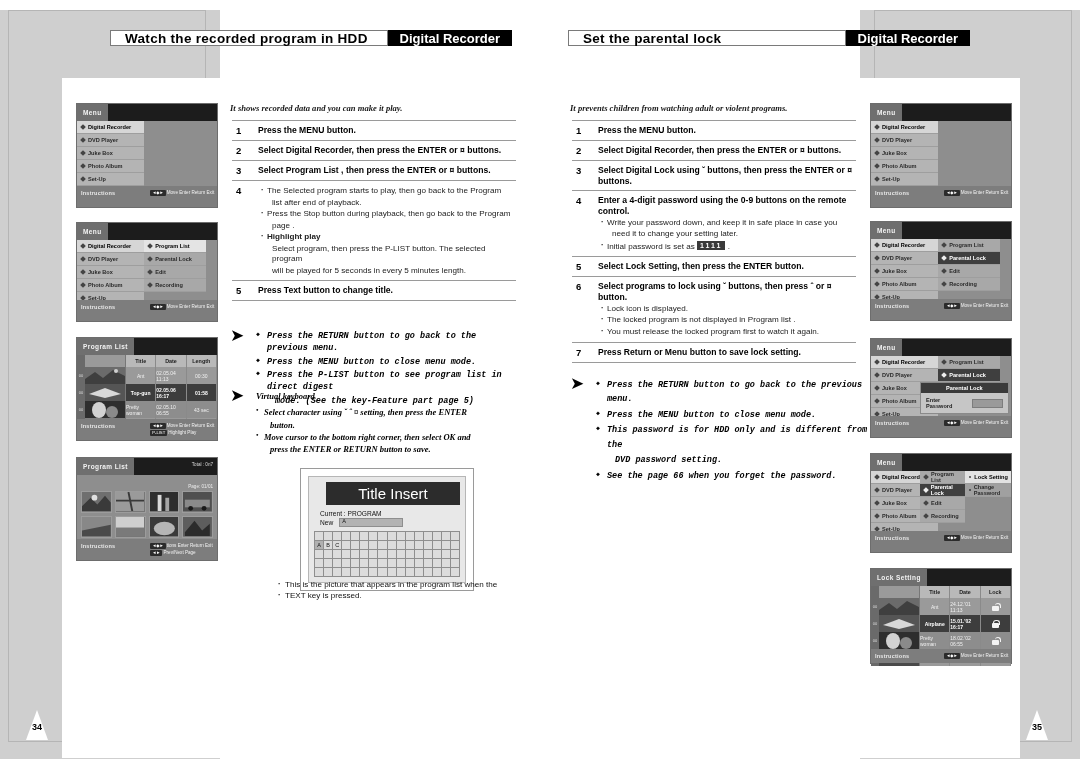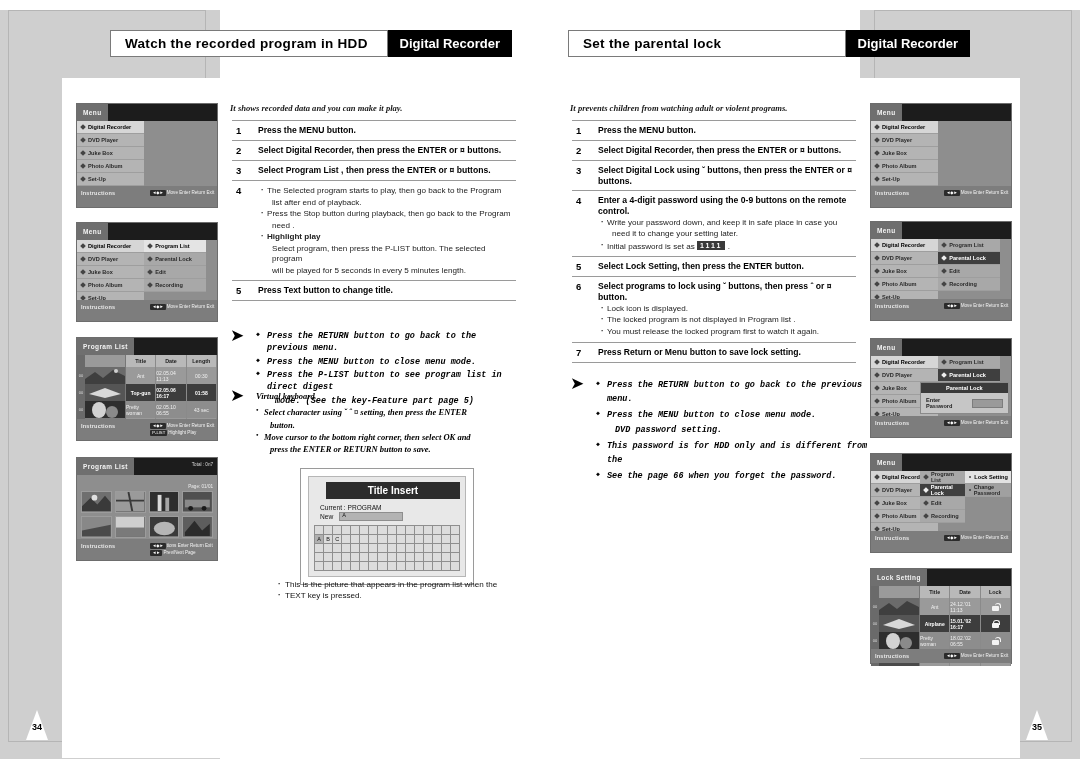--- a/index.html
+++ b/index.html
@@ -12,21 +12,21 @@
   
   .grey-band{position:absolute;background:#cfcfcf;}
   .page-frame{position:absolute;border:1px solid #000;}
   .page-num{
     position:absolute;width:30px;text-align:center;
     font-size:9px;font-weight:bold;color:#000;
   }
   .corner-tri{position:absolute;width:0;height:0;border-left:11px solid transparent;border-right:11px solid transparent;border-bottom:30px solid #ffffff;}
 
   
-  .hdr{position:absolute;height:27px;display:flex;align-items:stretch;border-radius:6px;}
+  .hdr{position:absolute;height:16px;display:flex;align-items:stretch;border-radius:6px;}
   .hdr .title{
     flex:1;background:#ffffff;border:1px solid #7a7a7a;
     display:flex;align-items:center;padding-left:14px;
     font-size:13.5px;font-weight:bold;letter-spacing:.3px;color:#000;
   }
   .hdr .tag{
     background:#000;color:#fff;display:flex;align-items:center;
     padding:0 12px;font-size:13px;font-weight:bold;white-space:nowrap;
   }
 
@@ -123,21 +123,21 @@
   
   .pwdlg{position:absolute;background:#c6c6c6;border:1px solid #8a8a8a;}
   .pwdlg .h{background:#3a3a3a;color:#fff;font-size:5.6px;font-weight:bold;text-align:center;padding:2px 0;}
   .pwdlg .r{display:flex;align-items:center;padding:4px 5px;}
   .pwdlg .r span{font-size:5.6px;color:#1d1d1d;font-weight:bold;}
   .pwdlg .fld{margin-left:5px;width:30px;height:7px;background:#9a9a9a;border:1px solid #7d7d7d;}
 
   
   .tins{position:absolute;background:#fff;border:1px solid #9a9a9a;padding:7px;}
   .tins-in{border:1px solid #b6b6b6;background:#e8e8e8;padding:5px;}
-  .tins .h{background:#2c2c2c;color:#fff;text-align:center;font-size:10px;font-weight:bold;padding:3px 0;margin-left:12px;}
+  .tins .h{background:#2c2c2c;color:#fff;text-align:center;font-size:15px;font-weight:normal;padding:3px 0;margin-left:12px;}
   .tins .cur{font-size:6.6px;color:#111;margin:5px 0 1px 6px;}
   .tins .new{display:flex;align-items:center;margin:0 0 4px 6px;}
   .tins .new span{font-size:6.6px;color:#111;}
   .tins .newfld{margin-left:6px;width:62px;height:7px;background:#b3b3b3;border:1px solid #8e8e8e;position:relative;}
   .tins .newfld em{position:absolute;left:2px;top:-1px;font-style:normal;font-size:5.6px;color:#111;}
   .kbgrid{display:grid;grid-template-columns:repeat(16,1fr);grid-template-rows:repeat(5,9px);
           border-left:1px solid #8e8e8e;border-top:1px solid #8e8e8e;background:#dcdcdc;}
   .kbgrid div{border-right:1px solid #8e8e8e;border-bottom:1px solid #8e8e8e;
               font-size:5.5px;display:flex;align-items:center;justify-content:center;color:#111;}
   .kbgrid div.hi{background:#b0b0b0;}
@@ -192,21 +192,21 @@
       </div>
   </div>
   <div class="rule"></div>
   <div class="step">
     <div class="n">4</div>
     <div class="b">
       <div class="sub">
         <div class="li">The Selected program starts to play, then go back to the Program</div>
         <div class="li cont">list after end of playback.</div>
         <div class="li">Press the Stop button during playback, then go back to the Program</div>
-        <div class="li cont">need .</div>
+        <div class="li cont">page .</div>
         <div class="li bold">Highlight play</div>
         <div class="li cont">Select program, then press the P-LIST button. The selected program</div>
         <div class="li cont">will be played for 5 seconds in every 5 minutes length.</div>
       </div>
     </div>
   </div>
   <div class="rule"></div>
   <div class="step">
     <div class="n">5</div>
     <div class="b">
@@ -650,22 +650,22 @@
       </div>
   </div>
   <div class="rule"></div>
 </div>
 
 <div class="note" style="left:570px;top:378px;width:300px;">
   <div class="mark">➤</div>
   <div class="body" style="line-height:1.7;">
     <div class="d">Press the RETURN button to go back to the previous menu.</div>
     <div class="d">Press the MENU button to close menu mode.</div>
+    <div class="d">This password is for HDD only and is different from the</div>
     <div class="d ind">DVD password setting.</div>
-    <div class="d">This password is for HDD only and is different from the</div>
     <div class="d">See the page 66 when you forget the password.</div>
   </div>
 </div>
 
 <div class="osd" style="left:870px;top:103px;width:140px;height:103px;">
   <div class="topbar">
       <div class="tab">Menu</div>
     </div>
   <div class="body">
     <div class="col1"></div>

